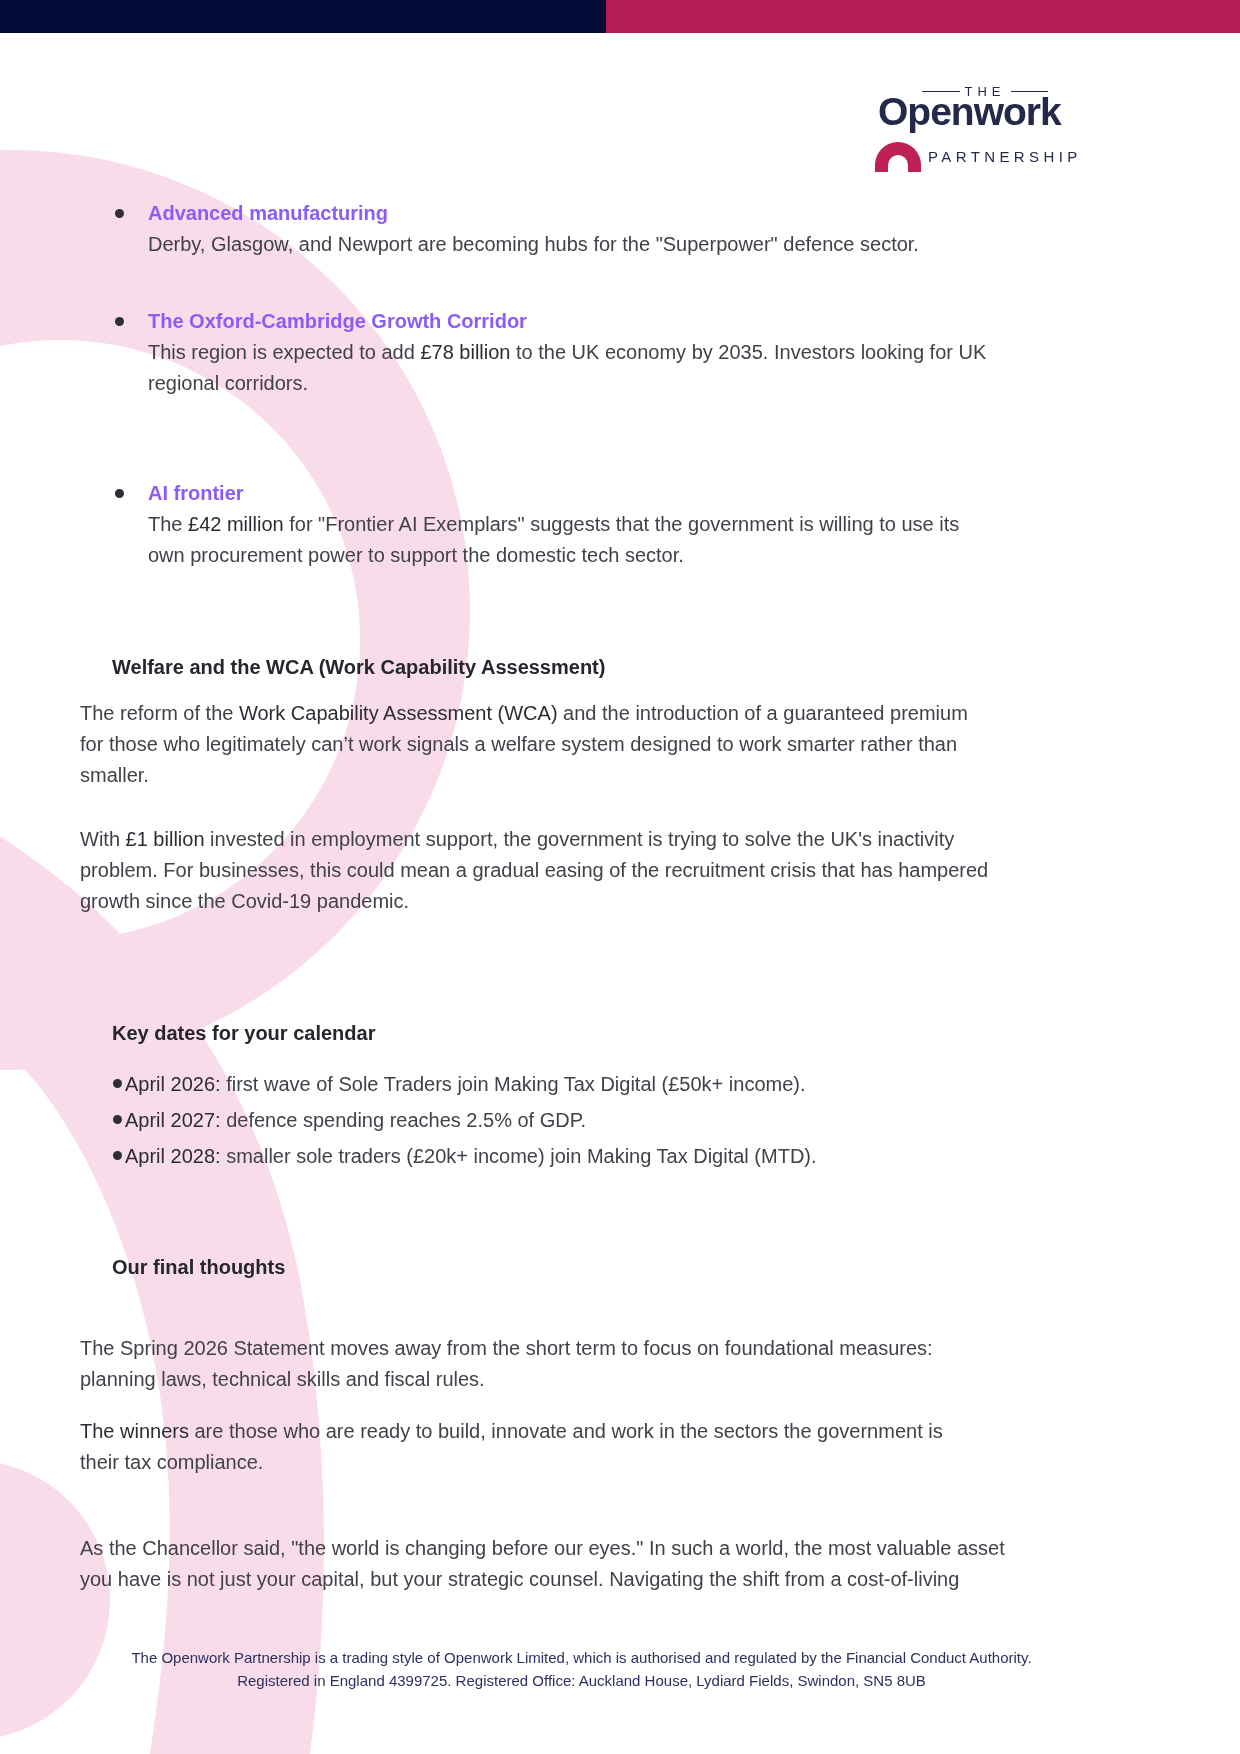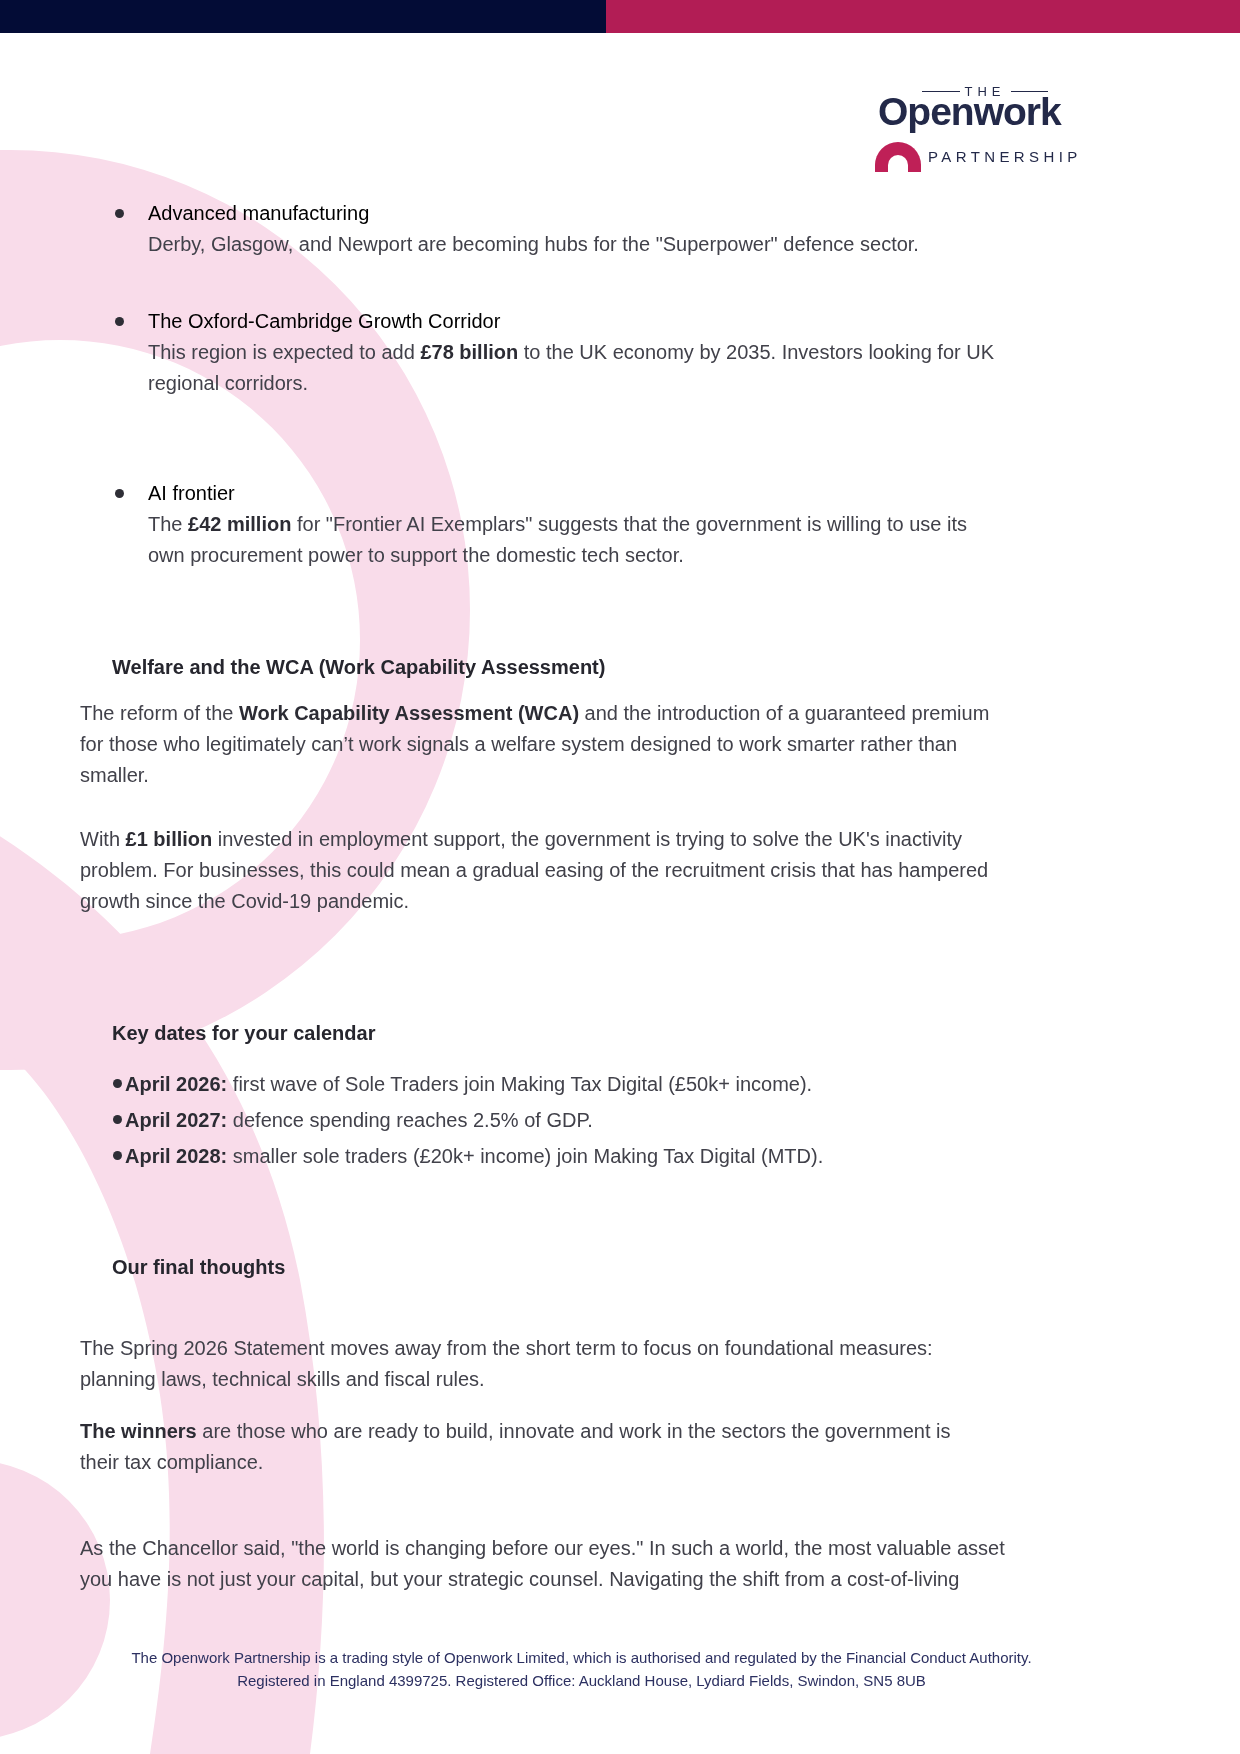--- a/index.html
+++ b/index.html
@@ -24,27 +24,27 @@
   .logo .the-line{flex:1;height:1px;background:#232949;}
   .logo .the-word{font-size:13px;letter-spacing:5px;color:#232949;padding:0 5px;font-weight:400;}
   .logo .wordmark{position:absolute;left:8px;top:12px;font-size:39px;font-weight:bold;letter-spacing:-1px;color:#232949;}
   .logo .arch{position:absolute;left:5px;top:64px;width:46px;height:30px;
     border:13px solid #bf2057;border-bottom:none;
     border-top-left-radius:24px;border-top-right-radius:24px;box-sizing:border-box;}
   .logo .partnership{position:absolute;left:58px;top:70px;font-size:15px;letter-spacing:4.4px;color:#232949;}
   
   .blk{position:absolute;left:80px;color:#41414a;font-size:20px;}
   .line{height:31px;line-height:31px;white-space:nowrap;}
-  .b{font-weight:bold;color:#2c2c34;}
+  .b{font-weight:normal;color:#2c2c34;}
   .hd{font-weight:bold;color:#26262e;height:31px;line-height:31px;white-space:nowrap;margin-left:32px;}
   .bullet-item .dot, .date-list .dot{
     position:absolute;width:9px;height:9px;border-radius:50%;background:#2e2e36;top:11px;}
   .bullet-item > .dot{left:35px;}
   .bullet-item .bi-text{margin-left:68px;}
-  .bullet-item .ttl{font-weight:normal;color:#000000;}
+  .bullet-item .ttl{font-weight:bold;color:#8b5cf6;}
   .date-list .row{position:relative;height:36px;}
   .date-list .row .dot{left:33px;top:13px;}
   .date-list .row .line{margin-left:45px;height:36px;line-height:36px;}
   
   #blk-bullet-advanced{top:198px;}
   #blk-bullet-oxford{top:306px;}
   #blk-bullet-ai{top:478px;}
   #blk-heading-welfare{top:652px;}
   #blk-para-wca{top:698px;}
   #blk-para-billion{top:824px;}

